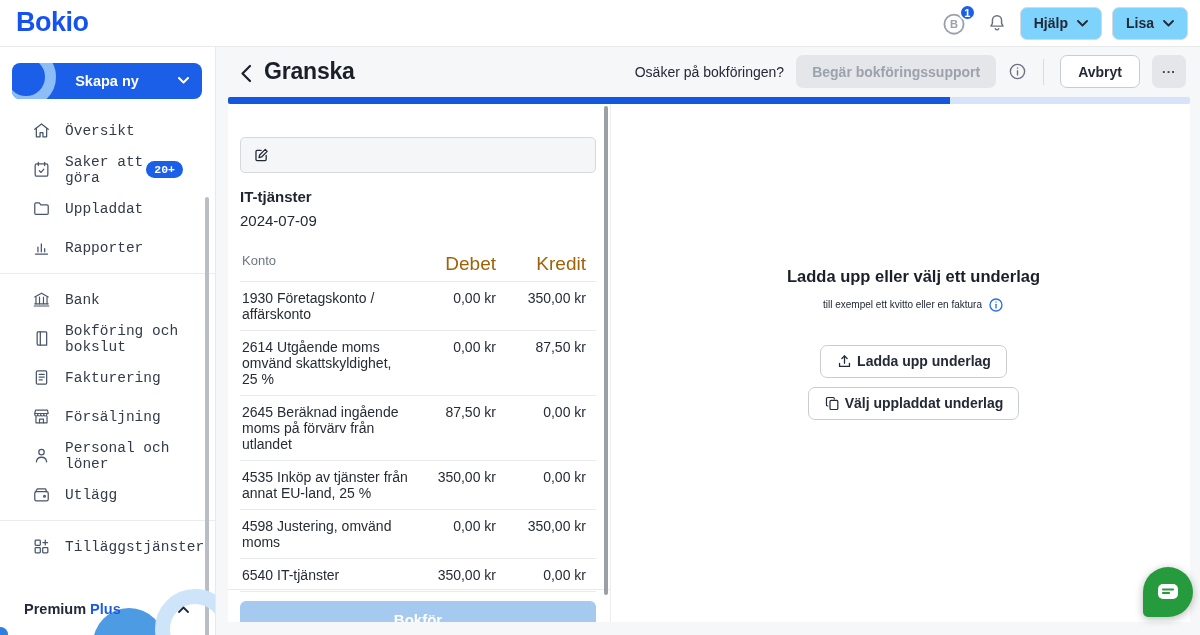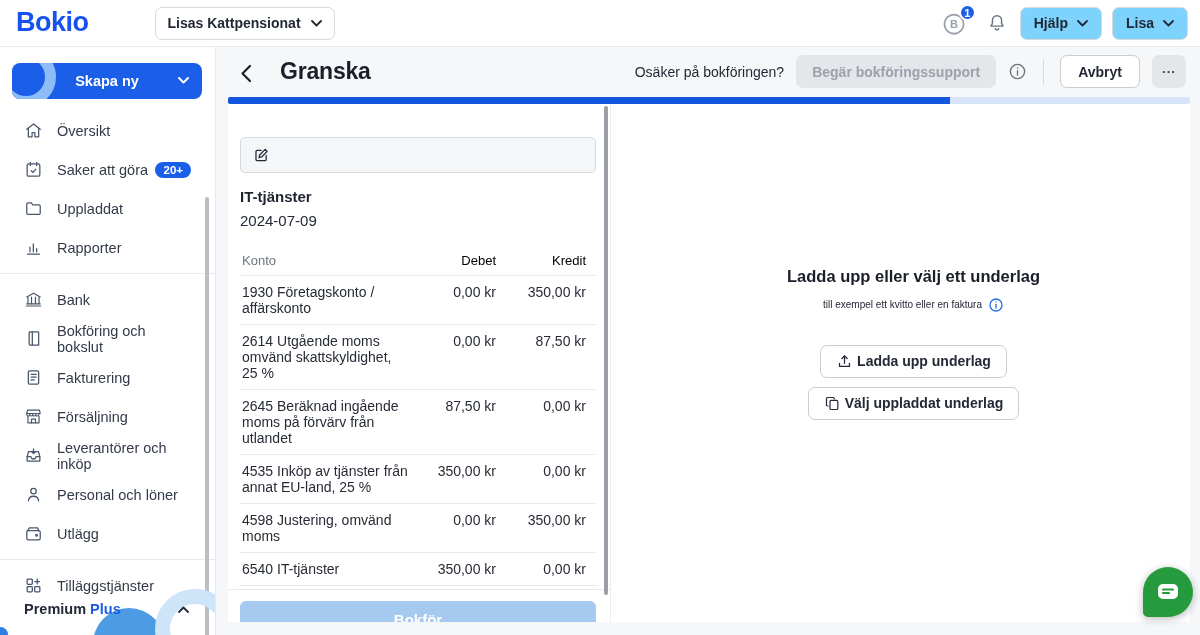--- a/index.html
+++ b/index.html
@@ -16,37 +16,37 @@
   .badge-dot { position:absolute; top:-5px; right:-6px; min-width:17px; height:17px; border-radius:9px; background:#1B5FE8; color:#fff; font-size:11px; font-weight:700; display:flex; align-items:center; justify-content:center; border:2px solid #fff; padding:0 3px; }
   .icon-btn { background:none; border:none; cursor:pointer; padding:2px; }
   .chip-btn { height:33px; background:#7dd3fc; border:1px solid #d6d9dd; border-radius:7px; display:flex; align-items:center; gap:9px; padding:0 13px; font-size:14px; font-weight:700; color:#222836; cursor:pointer; }
 
   
   .sidebar { position:absolute; left:0; top:47px; width:216px; height:588px; background:#fff; border-right:1px solid #e7e9eb; z-index:20; overflow:hidden; }
   .create-btn { position:relative; overflow:hidden; margin:16px 12px 12px 12px; width:190px; height:36px; background:#1B5FE8; border:none; border-radius:8px; color:#fff; font-size:14.5px; font-weight:700; cursor:pointer; display:flex; align-items:center; justify-content:center; font-family:inherit; }
   .create-arc { position:absolute; left:-16px; top:-16px; width:60px; height:60px; border-radius:50%; border:11px solid #8CBDF7; }
   .create-btn .cv { position:absolute; right:13px; top:14px; }
   .nav { margin-top:2px; }
-  .nav-item { display:flex; align-items:center; height:39px; padding:0 24px; cursor:pointer; }
+  .nav-item { display:flex; align-items:center; height:39px; padding:0 32px; cursor:pointer;font-family:Liberation Mono, monospace; }
   .nav-item .nicon { width:19px; height:19px; margin-right:14px; flex:0 0 auto; }
   .nav-item .nlabel { font-size:14.5px; color:#333b49; }
   .nav-badge { margin-left:auto; background:#1B5FE8; color:#fff; font-size:11.5px; font-weight:700; border-radius:10px; padding:2px 8px; }
   .nav-divider { height:1px; background:#e9ebed; margin:6px 0; }
   .side-scroll { position:absolute; right:6px; top:150px; width:4px; height:448px; background:#b9bec5; border-radius:2px; }
   .premium-row { position:absolute; left:0; bottom:0; width:100%; height:44px; display:flex; align-items:center; padding:0 26px 8px 24px; cursor:pointer;justify-content:space-between; }
   .premium-text { font-size:14.5px; font-weight:700; color:#232936; z-index:2; }
   .premium-text .plus { color:#1A5CE5; }
   .premium-row .cv { margin-left:auto; z-index:2; }
   .deco-big-circle { position:absolute; left:93px; bottom:-45px; width:72px; height:72px; border-radius:50%; background:#4D9BE3; }
   .deco-arc { position:absolute; right:-20px; bottom:-34px; width:80px; height:80px; border-radius:50%; border:15px solid #CDE4F9; }
   .deco-dot { position:absolute; left:-7px; bottom:-7px; width:15px; height:15px; border-radius:50%; background:#2F7FE0; }
 
   
   .main { position:absolute; left:216px; top:47px; width:984px; height:588px; background:#f6f7f8; }
-  .main-header { height:49px; display:flex; align-items:center; padding:0 14px 0 24px;gap:16px; }
+  .main-header { height:49px; display:flex; align-items:center; padding:0 14px 0 24px; }
   .back-btn { background:none; border:none; cursor:pointer; padding:4px 6px 0 0; }
   .page-title { font-size:23px; font-weight:700; color:#1a1f29; letter-spacing:-0.2px; margin-left:6px; }
   .header-right { margin-left:auto; display:flex; align-items:center; gap:12px; }
   .support-prompt { font-size:14px; color:#232936; }
   .support-btn { height:33px; background:#e4e6e9; color:#9ba2ac; border:none; border-radius:7px; font-size:14px; font-weight:700; padding:0 16px; font-family:inherit; cursor:default; }
   .hdr-divider { width:1px; height:26px; background:#d9dcdf; margin:0 4px; }
   .cancel-btn { height:33px; background:#fff; border:1px solid #c9cdd2; border-radius:7px; font-size:14px; font-weight:700; color:#232936; padding:0 17px; font-family:inherit; cursor:pointer; }
   .more-btn { height:33px; width:34px; background:#e4e6e9; border:none; border-radius:7px; color:#3c434e; font-size:13px; font-weight:800; letter-spacing:1px; cursor:pointer; display:flex; align-items:center; justify-content:center; padding-bottom:6px; }
 
   .progress-track { position:absolute; left:12px; top:50px; width:962px; height:7px; background:#d7e3f8; border-radius:2px; overflow:hidden; }
@@ -61,48 +61,40 @@
   .note-text { font-size:14px; font-weight:500; color:#232936; }
   .v-title { margin-top:15px; font-size:15px; font-weight:700; color:#1f2430; }
   .v-date { margin-top:7px; font-size:15px; color:#232936; }
 
   .vtable { margin-top:16px; border-bottom:1px solid #e8eaec; }
   .vrow { display:grid; grid-template-columns:1fr 82px 84px; column-gap:6px; padding:8px 10px 8px 0; border-top:1px solid #e8eaec; align-items:start; }
   .vrow.vhead { border-top:none; padding-bottom:6px; }
   .vhead span { font-size:13px; color:#6d7583; }
   .cell-konto { font-size:14px; color:#262b35; line-height:16px; padding-left:2px; }
   .cell-amt { font-size:14px; color:#262b35; text-align:right; white-space:nowrap; }
-  .vhead .cell-amt { font-size:13px; color:#000000; }
+  .vhead .cell-amt { font-size:19px; color:#a16207; }
 
   .edit-btn { margin-top:16px; height:31px; background:#fff; border:1px solid #c9cdd2; border-radius:6px; display:inline-flex; align-items:center; gap:8px; padding:0 14px; font-size:14px; font-weight:700; color:#232936; font-family:inherit; cursor:pointer; }
 
   .left-footer { position:absolute; left:0; bottom:0; width:382px; border-top:1px solid #e8eaec; padding:11px 14px 0 12px; height:33px; }
   .record-btn { width:100%; height:36px; background:#A6C9EF; border:none; border-radius:6px; color:#fff; font-size:15px; font-weight:700; font-family:inherit; cursor:default; }
 
   .upload-block { text-align:center; margin-top:-40px; }
   .upload-title { font-size:16.5px; font-weight:700; color:#1a1f29; }
   .upload-sub { margin-top:11px; font-size:10px; color:#232936; display:flex; align-items:center; justify-content:center; gap:6px; }
   .upload-buttons { margin-top:32px; display:flex; flex-direction:column; align-items:center; gap:9px; }
   .ubtn { height:33px; background:#fff; border:1px solid #c9cdd2; border-radius:7px; display:inline-flex; align-items:center; gap:4px; padding:0 15px; font-size:14px; font-weight:700; color:#232936; font-family:inherit; cursor:pointer; }
 
   .chat-bubble { position:absolute; right:7px; bottom:18px; width:50px; height:50px; background:#269B3E; border-radius:25px 25px 25px 5px; display:flex; align-items:center; justify-content:center; box-shadow:0 2px 8px rgba(0,0,0,0.28); cursor:pointer; border:none; z-index:40; }
 </style>
 </head>
 <body>
 
 <header class="topbar">
   <div class="logo">Bokio</div>
-  <button class="company-btn">
-    <span>Lisas Kattpensionat</span>
-    <span>
-        <svg width="11" height="7" viewBox="0 0 11 7">
-          <path d="M1 1l4.5 4.5L10 1" fill="none" stroke="#232936" stroke-width="1.8" stroke-linecap="round" stroke-linejoin="round"></path>
-        </svg>
-      </span>
-  </button>
   <div class="topbar-right">
     <div class="coin-wrap">
       <span>
         <svg width="28" height="28" viewBox="0 0 24 24">
             <circle cx="12" cy="13" r="8.2" fill="none" stroke="#9aa1ab" stroke-width="1.6"></circle>
             <text x="12" y="16.6" font-size="9.5" font-weight="700" fill="#9aa1ab" text-anchor="middle" font-family="Liberation Sans, sans-serif">B</text>
           </svg>
       </span>
       <span class="badge-dot">1</span>
     </div>
@@ -216,30 +208,20 @@
     <div class="nav-item">
       <span class="nicon">
           <svg width="19" height="19" viewBox="0 0 24 24" fill="none" stroke="#49566b" stroke-width="1.5" stroke-linecap="round" stroke-linejoin="round">
             <path d="M4.5 4h15l1 4.2H3.5z"></path>
             <path d="M3.5 8.2v1.3a1.9 1.9 0 003.8 0V8.2m0 1.3a1.9 1.9 0 003.8 0V8.2m0 1.3a1.9 1.9 0 003.8 0V8.2m0 1.3a1.9 1.9 0 003.8 0V8.2"></path>
             <path d="M5 11.8V20h14v-8.2"></path>
             <path d="M9.5 20v-4.8h5V20"></path>
           </svg>
         </span>
       <span class="nlabel">Försäljning</span>
-    </div>
-    <div class="nav-item">
-      <span class="nicon">
-          <svg width="19" height="19" viewBox="0 0 24 24" fill="none" stroke="#49566b" stroke-width="1.6" stroke-linecap="round" stroke-linejoin="round">
-            <path d="M4 13.5L5.8 7h12.4L20 13.5V19H4z"></path>
-            <path d="M4 13.5h4.6l1.6 2.6h3.6l1.6-2.6H20"></path>
-            <path d="M12 3.5v5.5M9.6 7l2.4 2.4L14.4 7"></path>
-          </svg>
-        </span>
-      <span class="nlabel">Leverantörer och inköp</span>
     </div>
     <div class="nav-item">
       <span class="nicon">
           <svg width="19" height="19" viewBox="0 0 24 24" fill="none" stroke="#49566b" stroke-width="1.6" stroke-linecap="round" stroke-linejoin="round">
             <circle cx="12" cy="7.8" r="3.4"></circle>
             <path d="M5.5 20c.5-3.8 3.1-5.8 6.5-5.8s6 2 6.5 5.8"></path>
           </svg>
         </span>
       <span class="nlabel">Personal och löner</span>
     </div>

